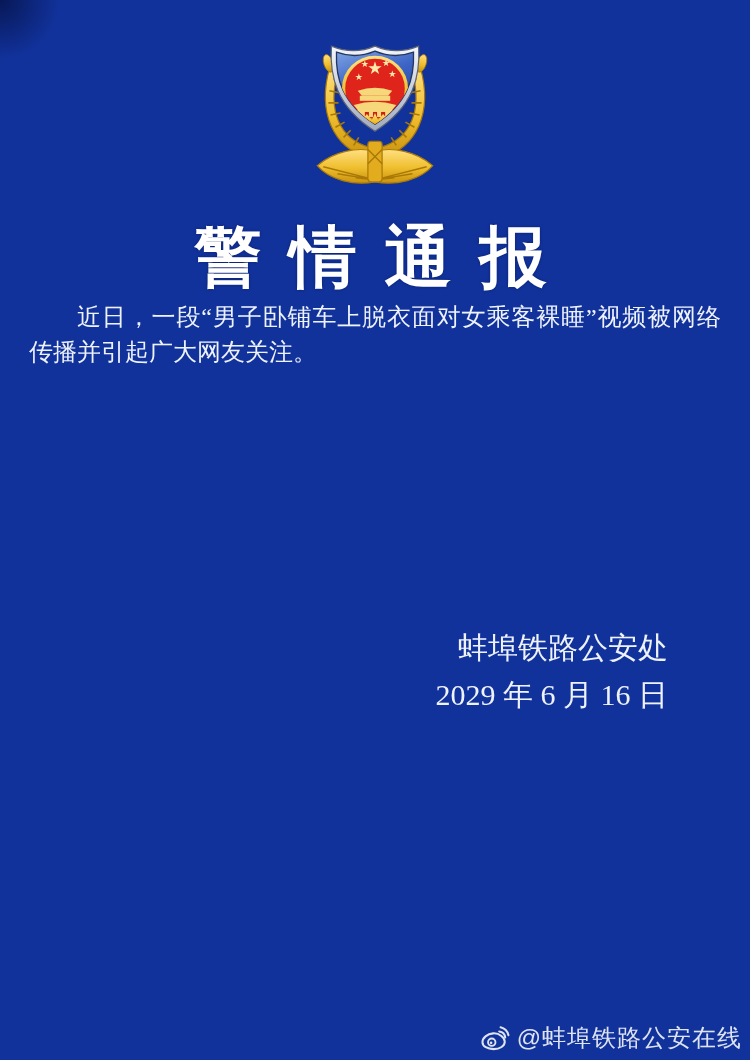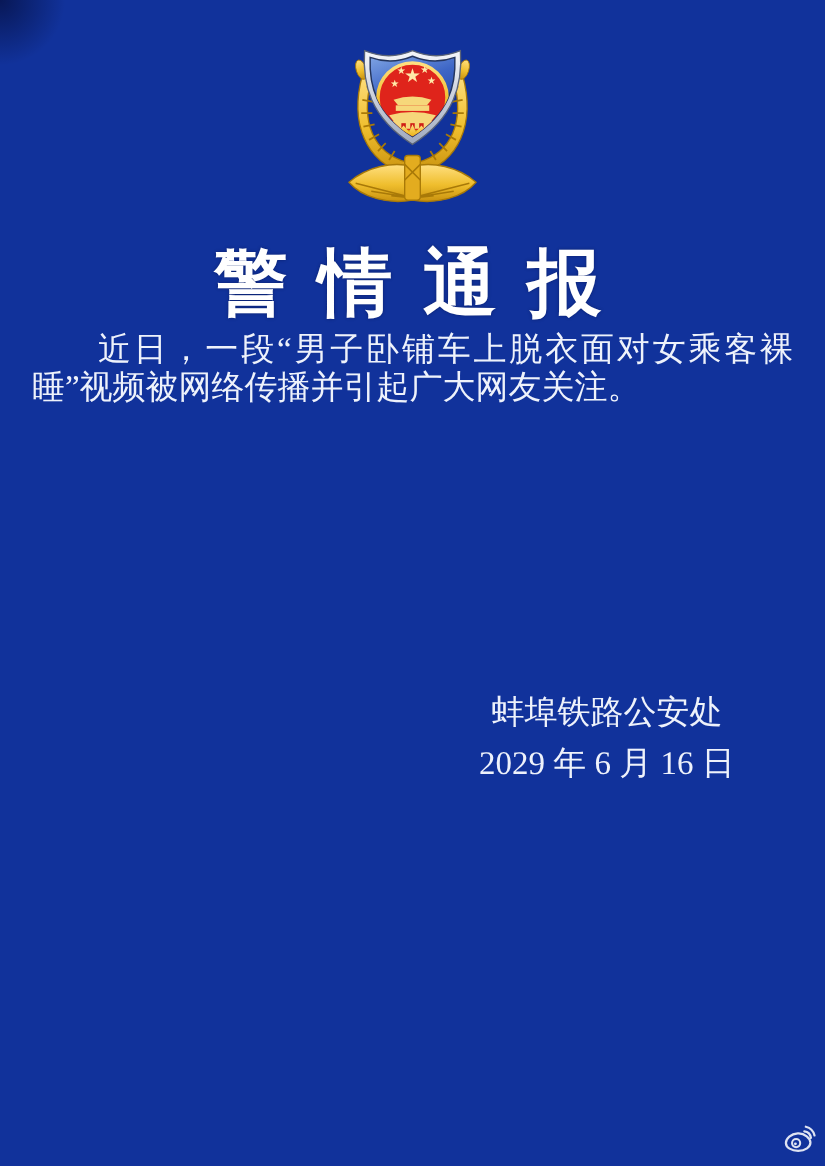--- a/index.html
+++ b/index.html
@@ -22,30 +22,30 @@
     position:absolute;top:192px;left:0;width:100%;
     text-align:center;
     font-size:67px;font-weight:bold;
     letter-spacing:28px;padding-left:19px;box-sizing:border-box;
     color:#ffffff;
     text-shadow:0 0 3px rgba(0,10,50,0.45);
     margin-top:20px;
   }
   .body-text{
     position:absolute;top:300px;left:29px;width:692px;
-    font-size:30px;line-height:35px;
+    font-size:24px;line-height:35px;
     color:#eef2fb;
     text-align:justify;
   }
   .body-text p{
     margin:0;text-indent:2em;
   }
   .signature{
     position:absolute;top:624px;right:82px;
-    text-align:center;
+    text-align:right;
     font-size:30px;line-height:47px;
     color:#eef2fb;
   }
   .watermark{
     position:absolute;top:1022px;right:8px;
     display:flex;align-items:center;gap:7px;
     font-size:24px;letter-spacing:1px;
     color:#e9edf7;opacity:0.95;
     font-family:"Liberation Sans","DejaVu Sans",sans-serif;
   }
@@ -138,15 +138,16 @@
   </div>
 
   <div class="watermark">
     <svg class="wb-icon" viewBox="0 0 32 28" aria-hidden="true">
       <path d="M14 9 C 7.5 9.5 2.5 14 2.5 18.5 C 2.5 23 8 26 14.5 26 C 21.5 26 26.5 22.5 26.5 18 C 26.5 14 21 8.5 14 9 Z" fill="none" stroke="#E9EDF7" stroke-width="2.2" stroke-linejoin="round"></path>
       <circle cx="12.5" cy="18.5" r="4" fill="none" stroke="#E9EDF7" stroke-width="2"></circle>
       <circle cx="11.8" cy="19.2" r="1.4" fill="#E9EDF7"></circle>
       <path d="M 20.5 7 A 7.5 7.5 0 0 1 27 13.5" fill="none" stroke="#E9EDF7" stroke-width="2.2" stroke-linecap="round"></path>
       <path d="M 22 2.5 A 11.5 11.5 0 0 1 30.5 11" fill="none" stroke="#E9EDF7" stroke-width="2.2" stroke-linecap="round"></path>
     </svg>
+    <span>@蚌埠铁路公安在线</span>
   </div>
 
 </div>
 
 </body></html>

